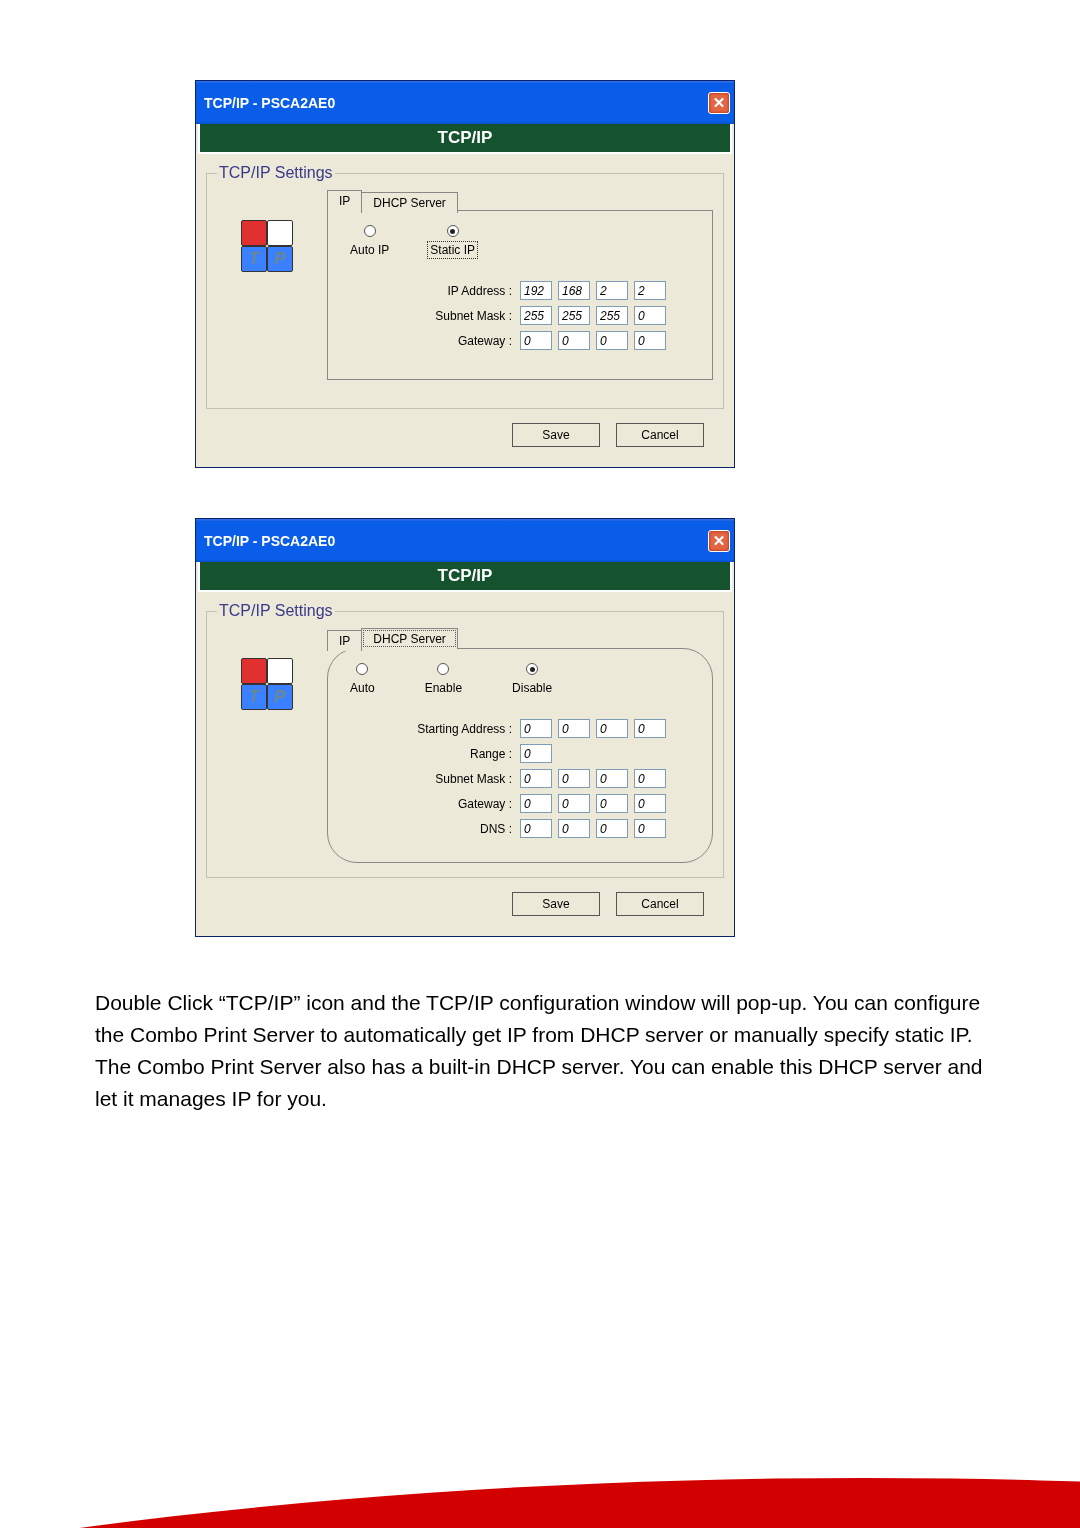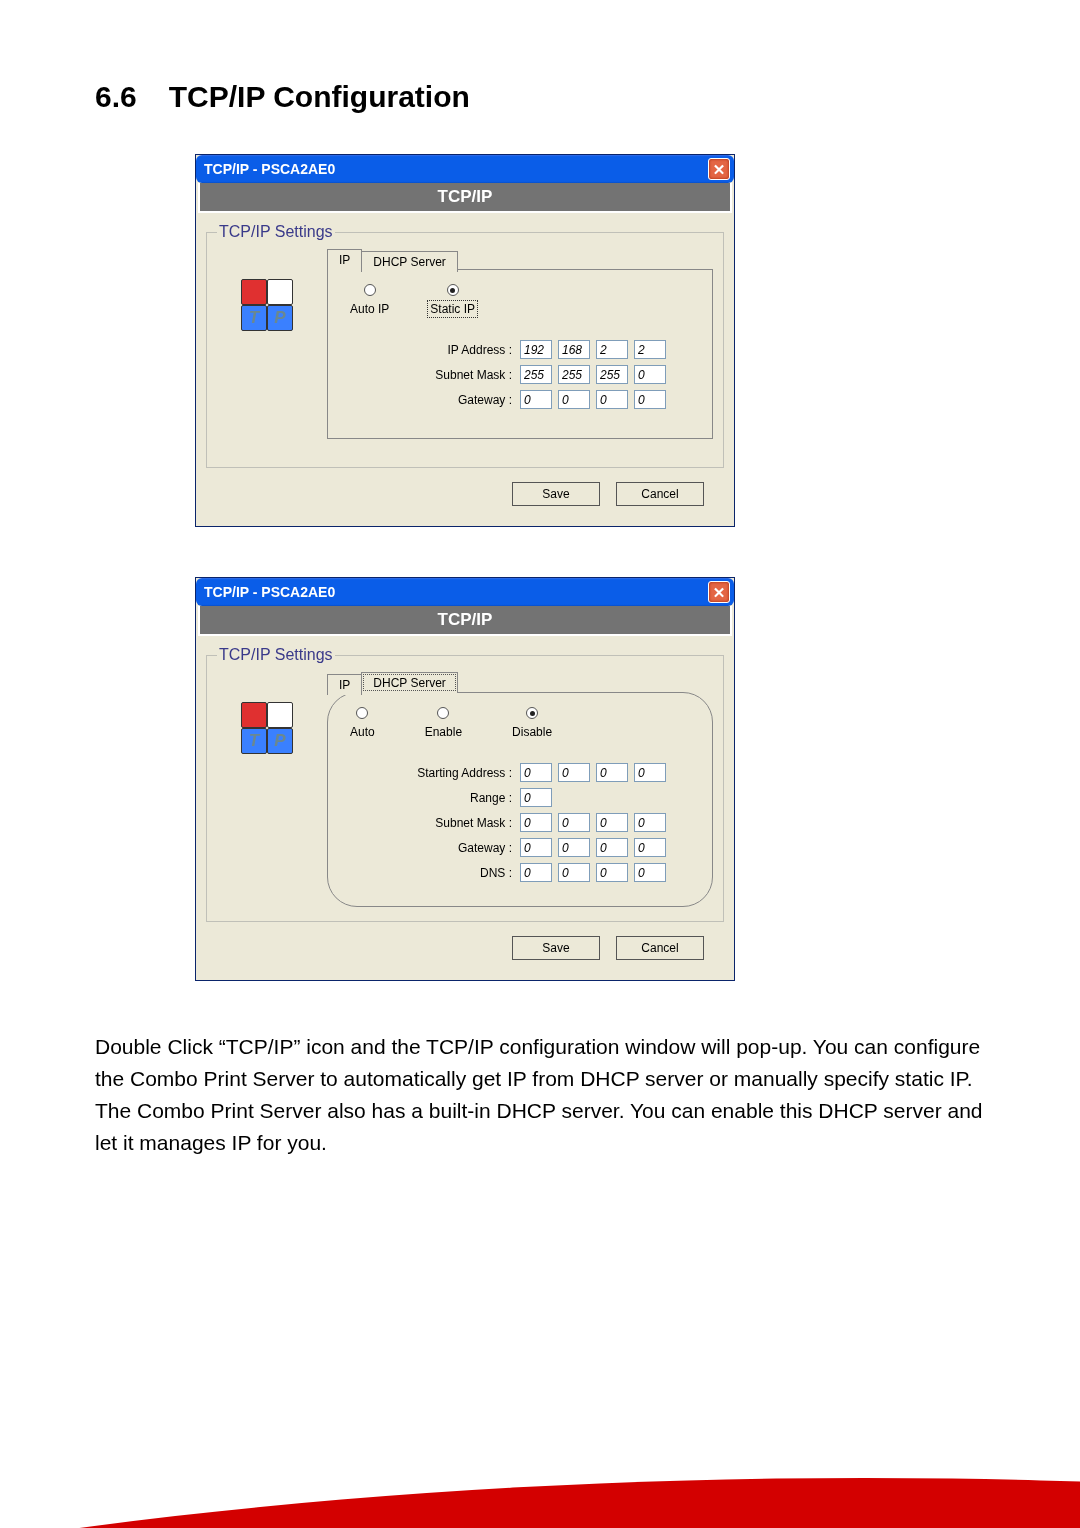--- a/index.html
+++ b/index.html
@@ -2,24 +2,24 @@
 <html><head>
 <meta charset="utf-8">
 <style>
   * { box-sizing: border-box; }
   body { margin: 0; width: 1080px; height: 1528px; background: #fff; font-family: Arial, Helvetica, sans-serif; color: #000; position: relative; overflow: hidden; }
   .page { padding: 80px 95px 0 95px; }
   .heading { font-size: 30px; font-weight: bold; margin: 0 0 40px 0; }
   .heading .num { margin-right: 32px; }
   .dialog-wrap { margin-left: 100px; margin-bottom: 50px; }
   .dialog { width: 540px; border: 1px solid #0a246a; background: #ece9d8; }
-  .titlebar { display: flex; align-items: center; height: 28px; background: linear-gradient(#3a6ee7, #0a5de8 6%, #0a5de8 94%, #084fc8); color: #fff; font-weight: bold; font-family: Tahoma, Arial, sans-serif; font-size: 14px; padding: 0 4px 0 8px; border-radius: 6px; }
+  .titlebar { display: flex; align-items: center; height: 43px; background: linear-gradient(#3a6ee7, #0a5de8 6%, #0a5de8 94%, #084fc8); color: #fff; font-weight: bold; font-family: Tahoma, Arial, sans-serif; font-size: 14px; padding: 0 4px 0 8px; }
   .titlebar .title { flex: 1; }
   .closebtn { width: 22px; height: 22px; background: #e36644; border: 1px solid #fff; border-radius: 3px; color: #fff; display: flex; align-items: center; justify-content: center; font-weight: bold; font-size: 15px; line-height: 1; box-shadow: inset 0 0 3px #a02000; }
-  .banner { height: 30px; background: #737373; color: #fff; font-weight: bold; font-size: 17px; display: flex; align-items: center; justify-content: center; border: 2px solid #fff; border-top-width: 0; margin: 2px; margin-top: 0;}
+  .banner { height: 30px; background: #14532d; color: #fff; font-weight: bold; font-size: 17px; display: flex; align-items: center; justify-content: center; border: 2px solid #fff; border-top-width: 0; margin: 2px; margin-top: 0;}
   .content { padding: 8px 10px 8px 10px; font-family: Tahoma, Arial, sans-serif; font-size: 12px; }
   fieldset.group { border: 1px solid #c0c0b8; margin: 0 0 10px 0; padding: 8px 10px 28px 10px; }
   fieldset.group legend { color: #3a3a8a; font-size: 16px; }
   .row { display: flex; }
   .iconcell { width: 110px; padding: 30px 0 0 24px; }
   .tpicn { width: 52px; height: 52px; position: relative; }
   .tpicn .q { width: 26px; height: 26px; position: absolute; border: 1px solid #333; border-radius: 2px; display:flex; align-items:center; justify-content:center; font-weight:bold; font-style:italic; color:#6b888f; font-size:17px;}
   .tpicn .tl { left:0; top:0; background:#e03030; }
   .tpicn .tr { left:26px; top:0; background:#fff; }
   .tpicn .bl { left:0; top:26px; background:#3a80ff; }
@@ -45,23 +45,20 @@
   .bodytext { font-size: 21px; line-height: 1.52; margin-top: 46px; }
   .footer { position:absolute; left:0; right:0; bottom:0; height:330px; overflow:hidden; pointer-events:none;}
   .swoosh { position:absolute; inset:0; }
   .swoosh.red { background:#d30000; clip-path: ellipse(1800px 500px at 80% 780px); }
   .swoosh.black { background:#000; clip-path: ellipse(1800px 430px at 90% 770px); }
 </style>
 </head>
 <body>
 
 <div class="page">
-  <h1 class="heading">
-    <span class="num">6.6</span><span>TCP/IP Configuration</span>
-  </h1>
 
   <div class="dialog-wrap">
   <div class="dialog">
     <div class="titlebar">
       <span class="title">TCP/IP - PSCA2AE0</span>
       <div class="closebtn">
             <span>✕</span>
           </div>
     </div>
     <div class="banner">TCP/IP</div>

